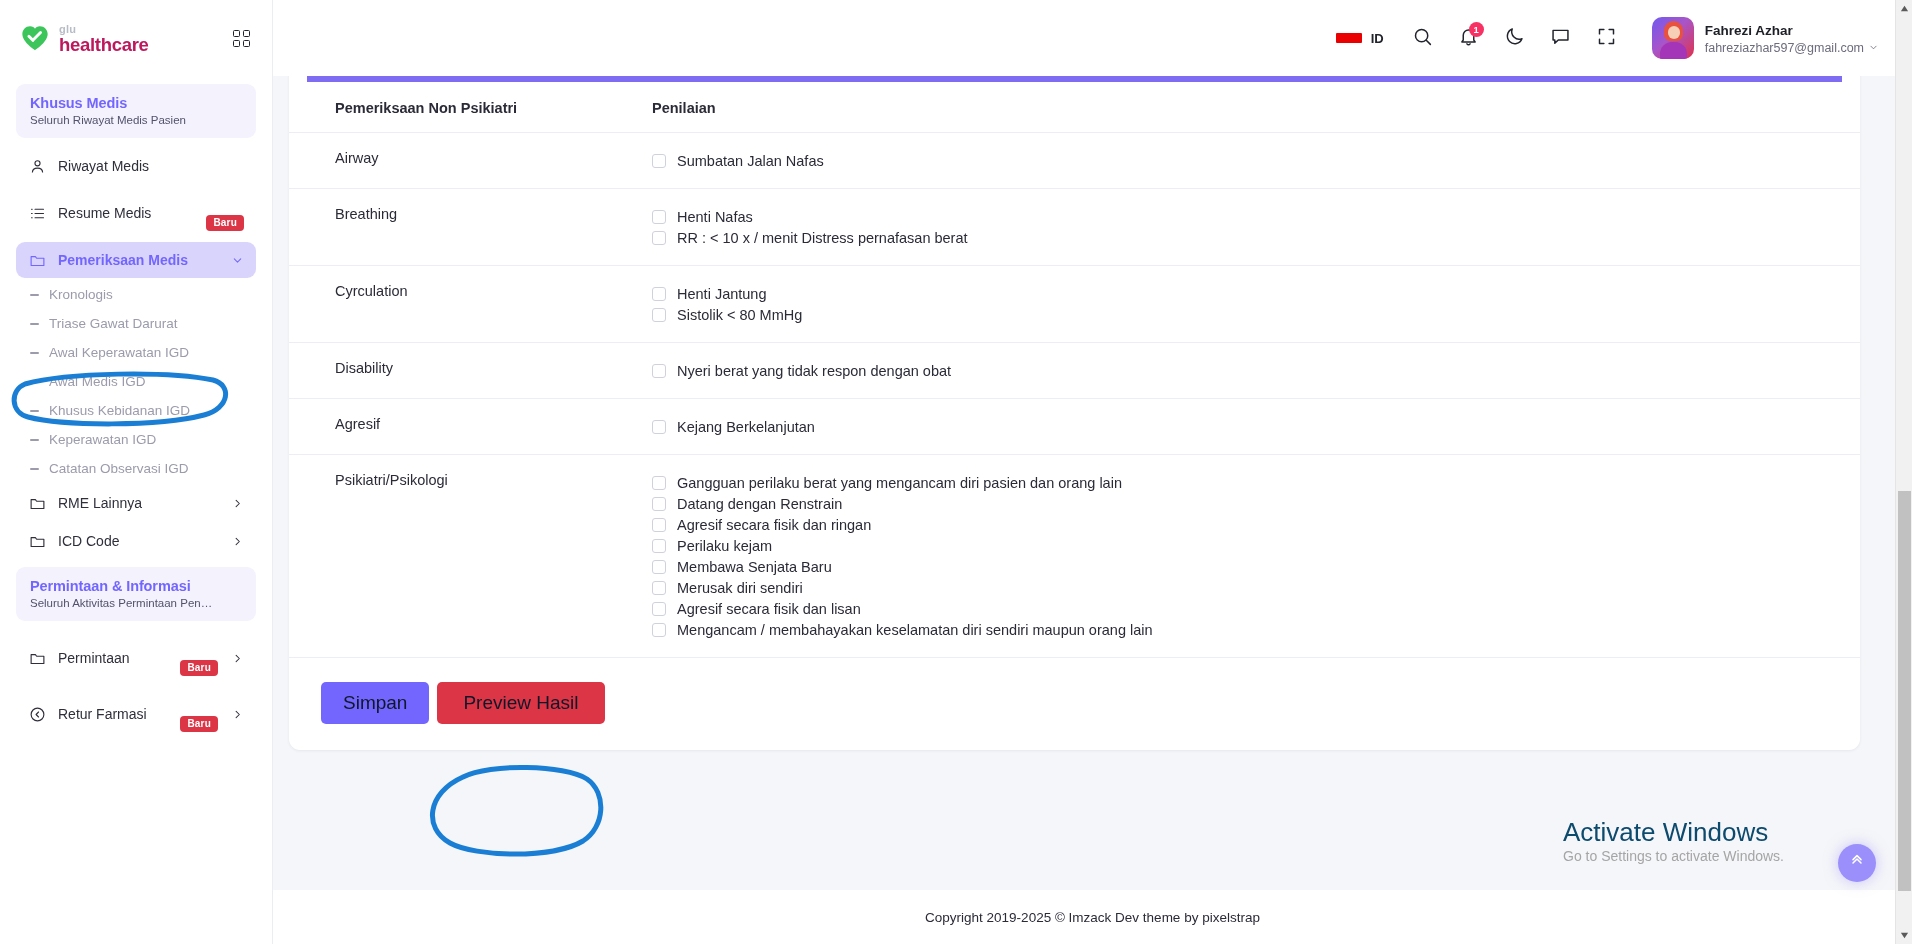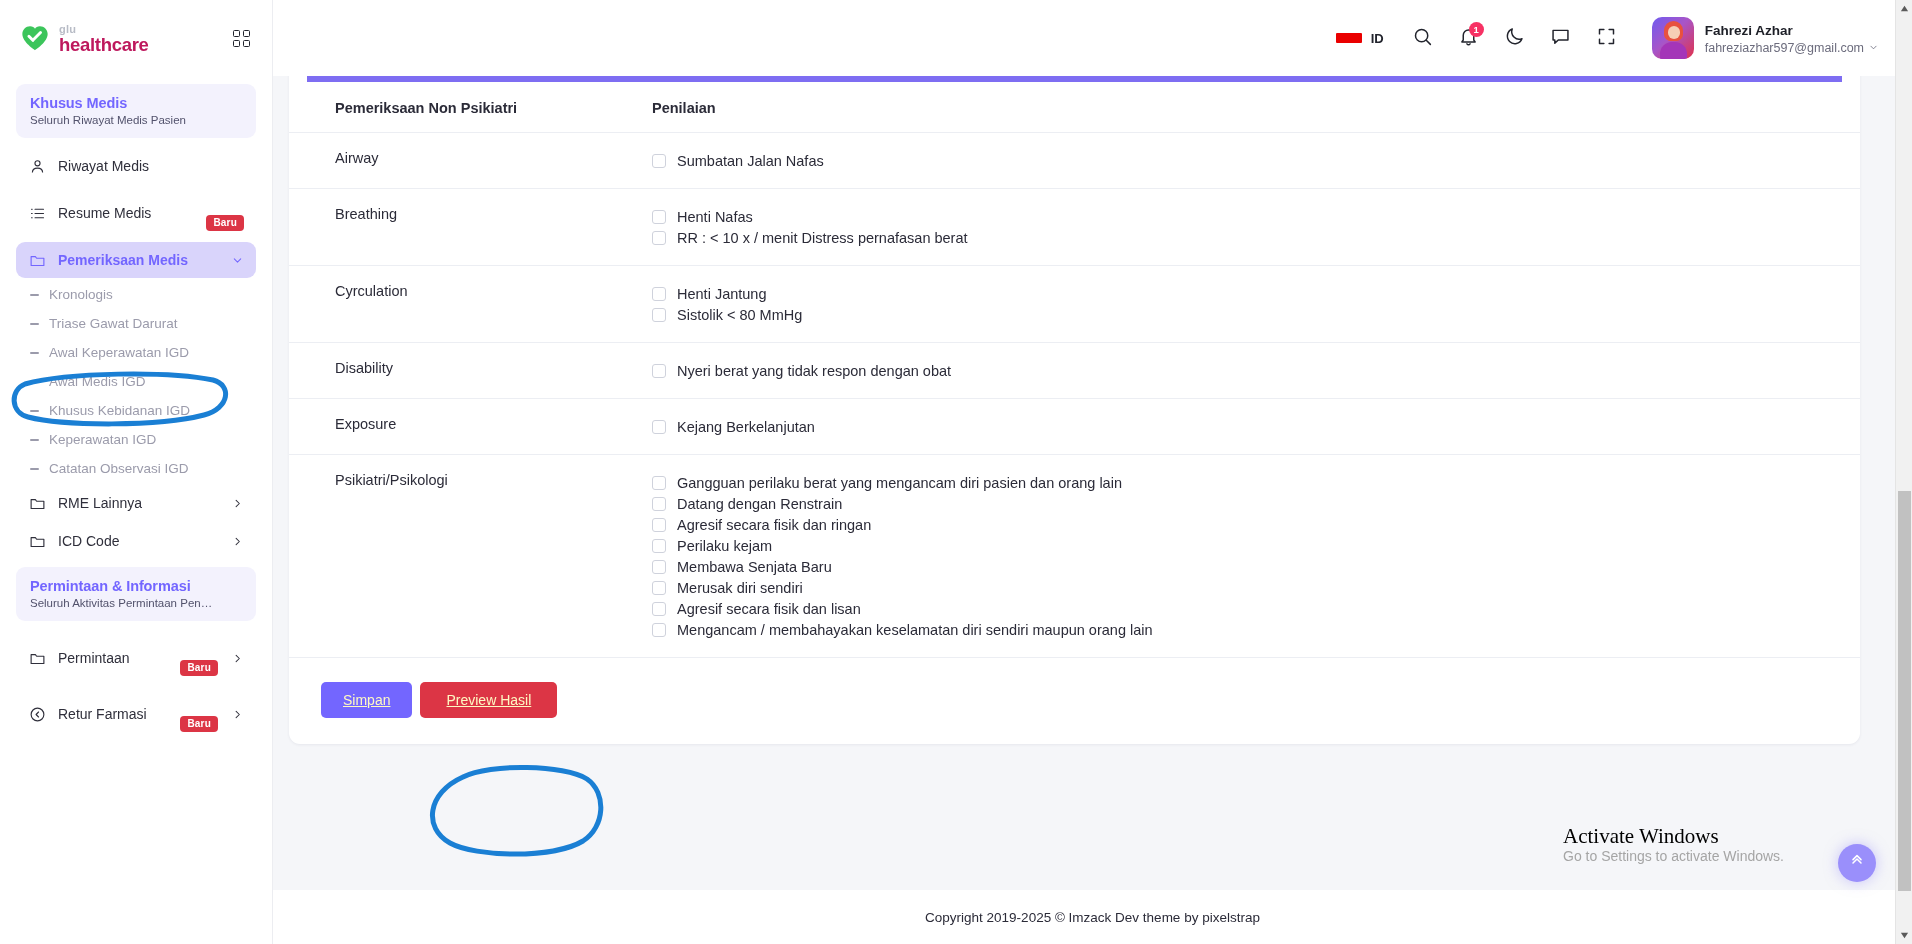--- a/index.html
+++ b/index.html
@@ -145,41 +145,41 @@
   .chk {
     width: 14px; height: 14px; flex: 0 0 14px;
     border: 1px solid #cfd2dc; border-radius: 3px; background: #fff;
     cursor: pointer;
   }
   .chk-lbl { font-size: 14.5px; color: #2b2b38; cursor: pointer; }
 
   .btn-row { display: flex; gap: 8px; padding: 24px 0 26px 32px; }
   .btn {
     border: none; border-radius: 5px; cursor: pointer;
-    font-size: 14px; font-family: "Liberation Sans", sans-serif;
-    padding: 10px 22px; color: #fef9c3; text-decoration: underline;
+    font-size: 19px; font-family: "Liberation Sans", sans-serif;
+    padding: 10px 22px; color: #0f172a;
   }
   .btn-simpan { background: #7366ff; }
   .btn-preview { background: #dc3545; padding: 10px 26px; }
 
   .footer-bar {
     position: absolute; left: 273px; bottom: 0;
     width: 1639px; height: 54px;
     background: #fff;
     display: flex; align-items: center; justify-content: center;
     font-size: 13.5px; color: #2b2b38;
     z-index: 20;
   }
 
   
   .watermark {
     position: absolute; right: 118px; bottom: 48px;
     text-align: left; color: #9b9b9b; z-index: 5; pointer-events: none;
   }
-  .wm1 { font-size: 21px; line-height: 1.15; color: #000000; font-family: Liberation Serif, serif; }
+  .wm1 { font-size: 26px; line-height: 1.15; color: #0c4a6e; }
   .wm2 { font-size: 14px; color: #a5a5a5; }
 
   .to-top {
     position: absolute; right: 36px; bottom: 62px;
     width: 38px; height: 38px; border-radius: 50%;
     background: #9a8ffb; display: flex; align-items: center; justify-content: center;
     cursor: pointer; z-index: 40;
     box-shadow: 0 0 14px rgba(154,143,251,.5);
   }
   .to-top svg { width: 16px; height: 16px; stroke: #fff; fill:none; stroke-width: 2.3; }
@@ -492,21 +492,21 @@
             <td class="col-a">Disability</td>
             <td class="col-b">
               <div class="chk-row">
                 <span class="chk"></span>
                 <span class="chk-lbl">Nyeri berat yang tidak respon dengan obat</span>
               </div>
             </td>
           </tr>
 
           <tr>
-            <td class="col-a">Exposure</td>
+            <td class="col-a">Agresif</td>
             <td class="col-b">
               <div class="chk-row">
                 <span class="chk"></span>
                 <span class="chk-lbl">Kejang Berkelanjutan</span>
               </div>
             </td>
           </tr>
 
           <tr>
             <td class="col-a">Psikiatri/Psikologi</td>

